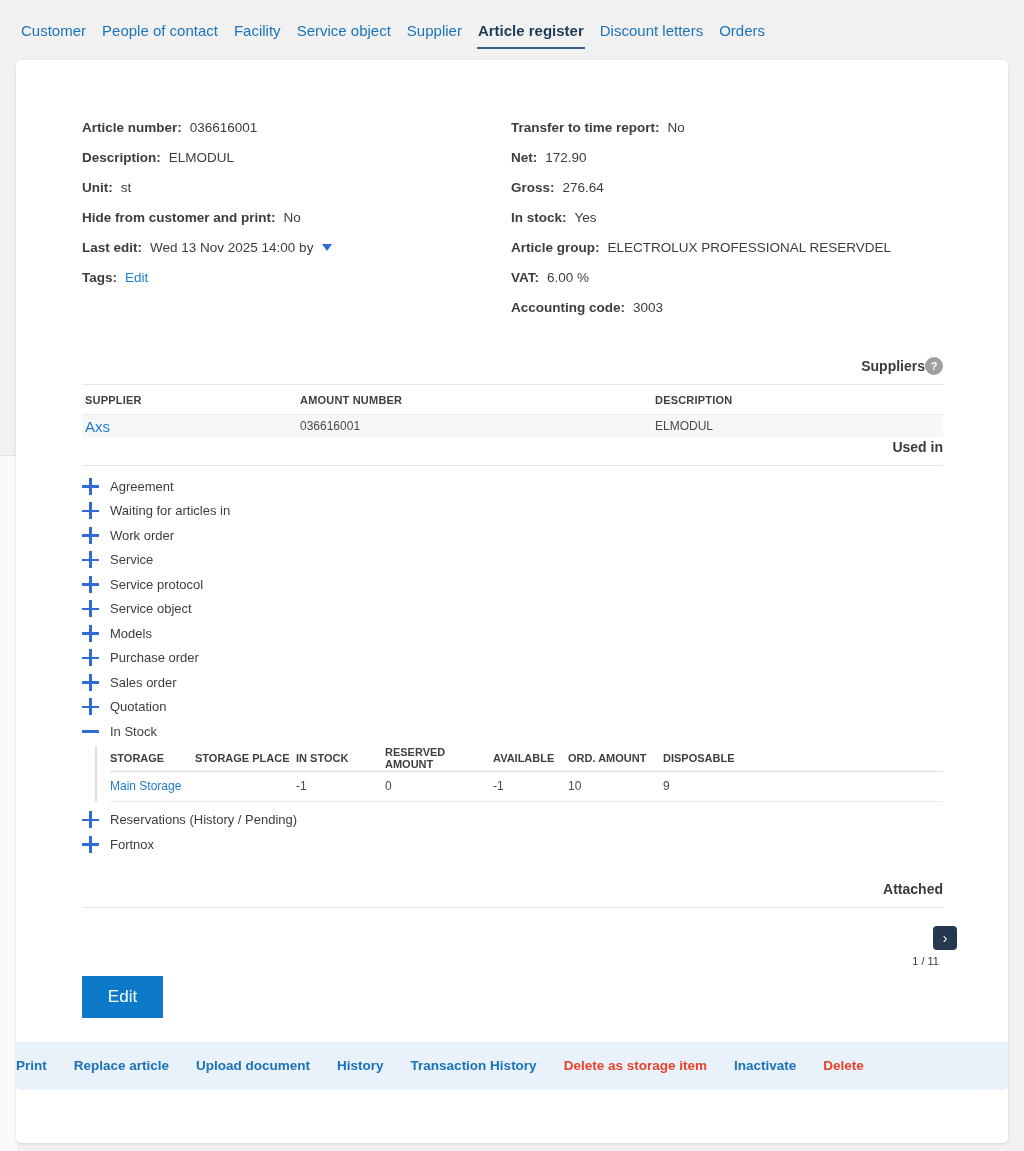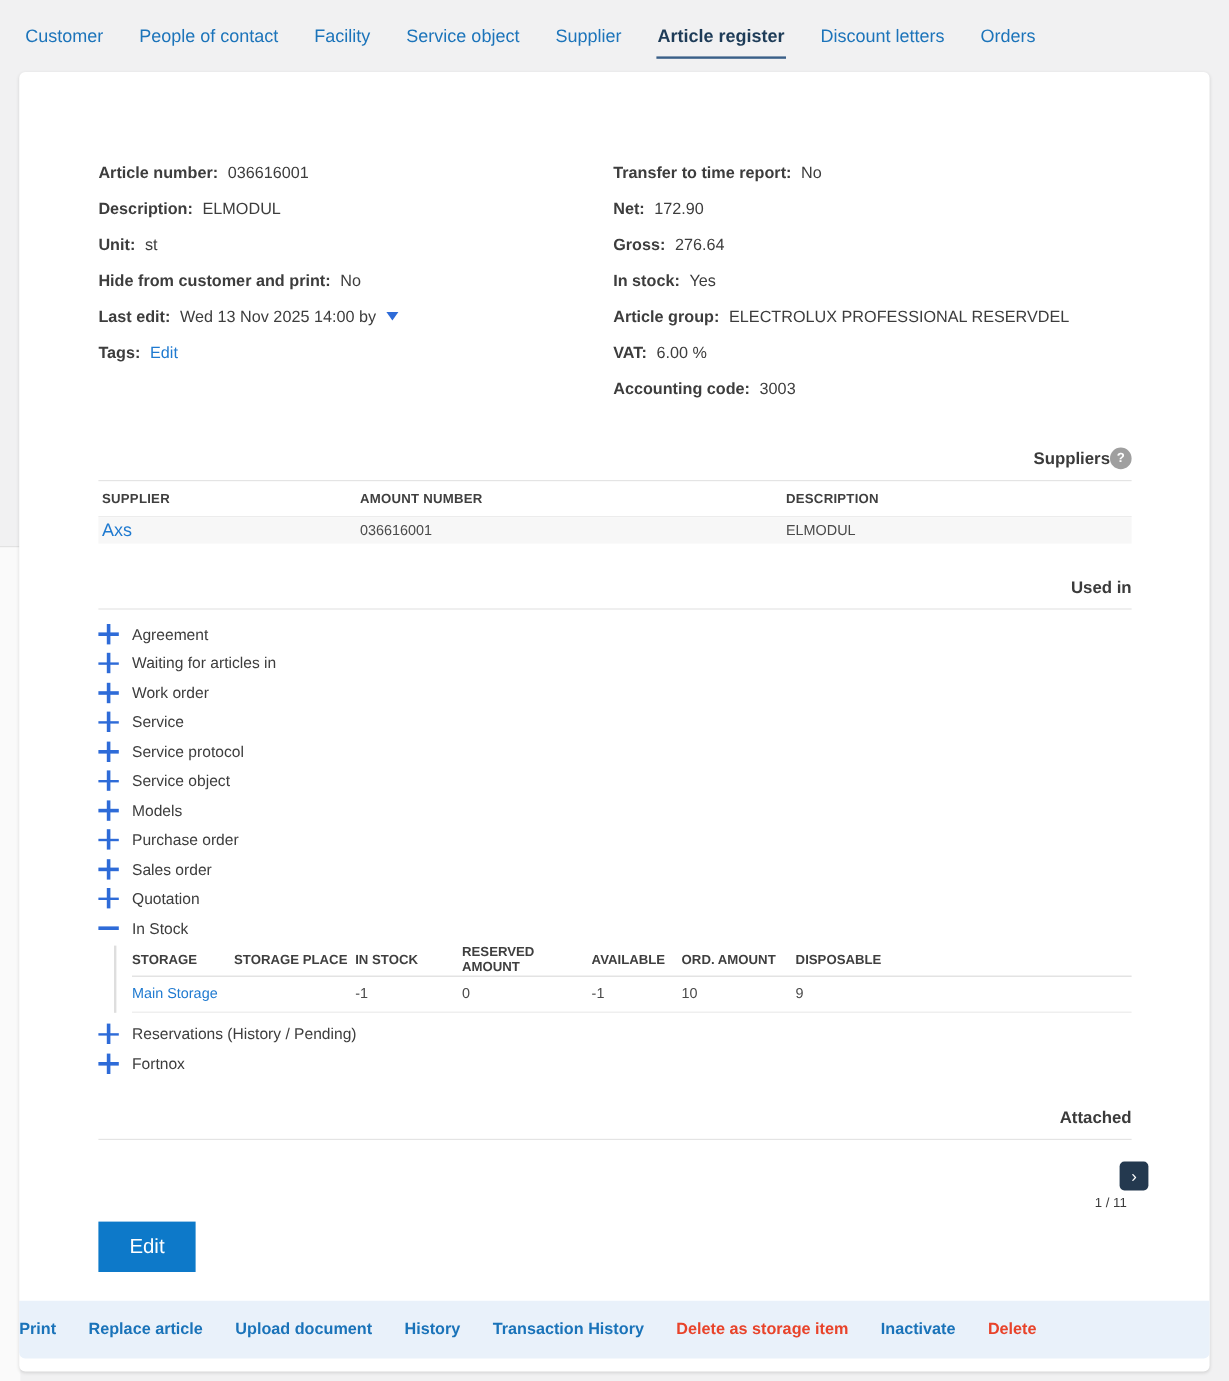--- a/index.html
+++ b/index.html
@@ -1,32 +1,32 @@
 <!DOCTYPE html>
 <html><head>
 <meta charset="utf-8">
 <style>
   * { margin:0; padding:0; box-sizing:border-box; }
   html,body { width:1024px; height:1151px; overflow:hidden; background:#f1f1f2;
     font-family:"Liberation Sans", sans-serif; color:#3d3d3d; }
 
   
-  .topbar { height:60px; display:flex; align-items:center; gap:30px; padding-left:21px; }
+  .topbar { height:60px; display:flex; align-items:center; gap:16px; padding-left:21px; }
   .tab { font-size:15px; color:#1c74ba; text-decoration:none; cursor:pointer; position:relative; white-space:nowrap; }
   .tab.active { color:#1e3c58; font-weight:700; }
   .tab.active::after { content:""; position:absolute; left:-1px; right:-1px; bottom:-10px; height:2px; background:#3a5f88; }
 
   
   .behind-card { position:absolute; left:0; top:455px; width:17px; height:696px;
     background:#fafafa; border-top:1px solid #e2e2e2; }
 
   
   .card { position:absolute; left:16px; top:60px; width:992px; height:1083px;
     background:#fff; border-radius:5px; box-shadow:0 1px 3px rgba(0,0,0,.13); z-index:1; }
-  .content { padding:16px 65px 0 66px; }
+  .content { padding:0 65px 0 66px; }
 
   
   .details { display:flex; padding-top:52px; }
   .dcol-left { width:429px; }
   .dcol-right { flex:1; }
   .drow { height:30px; display:flex; align-items:center; font-size:13.5px; }
   .lbl { font-weight:700; margin-right:8px; white-space:nowrap; }
   .val { white-space:nowrap; }
   a.inline-link { color:#1f7ad0; text-decoration:none; cursor:pointer; }
   .caret-down-icon { width:0; height:0; border-left:5px solid transparent; border-right:5px solid transparent;
@@ -41,21 +41,21 @@
 
   
   .suppliers { margin-top:34px; }
   .tbl-head { display:flex; height:30px; align-items:center; font-size:11px; font-weight:700;
     color:#3f3f3f; letter-spacing:.2px; border-bottom:1px solid #ececec; }
   .tbl-row { display:flex; height:22px; align-items:center; font-size:12px; color:#4a4a4a; background:#f7f7f7; }
   .sup-c1 { width:218px; padding-left:3px; } .sup-c2 { width:355px; } .sup-c3 { flex:1; }
   .tbl-row a { font-size:15px; }
 
   
-  .usedin { margin-top:26px; }
+  .usedin { }
   .ui-list { padding-top:8px; }
   .uitem { display:flex; align-items:center; height:24.5px; font-size:13px; cursor:pointer; }
   .plus-icon, .minus-icon { width:17px; height:17px; position:relative; margin-right:11px; flex:none; }
   .plus-icon::before, .minus-icon::before { content:""; position:absolute; left:0; right:0; top:7.25px; height:2.6px; background:#2e6bd8; }
   .plus-icon::after { content:""; position:absolute; top:0; bottom:0; left:7.25px; width:2.6px; background:#2e6bd8; }
 
   .stock-block { margin:2px 0 6px 13px; border-left:2px solid #dedede; padding-left:13px; }
   .stock-head { display:flex; height:26px; align-items:center; font-size:11px; font-weight:700;
     color:#3f3f3f; border-bottom:1px solid #dcdcdc; }
   .stock-row { display:flex; height:30px; align-items:center; font-size:12px; color:#4a4a4a; border-bottom:1px solid #ececec; }

